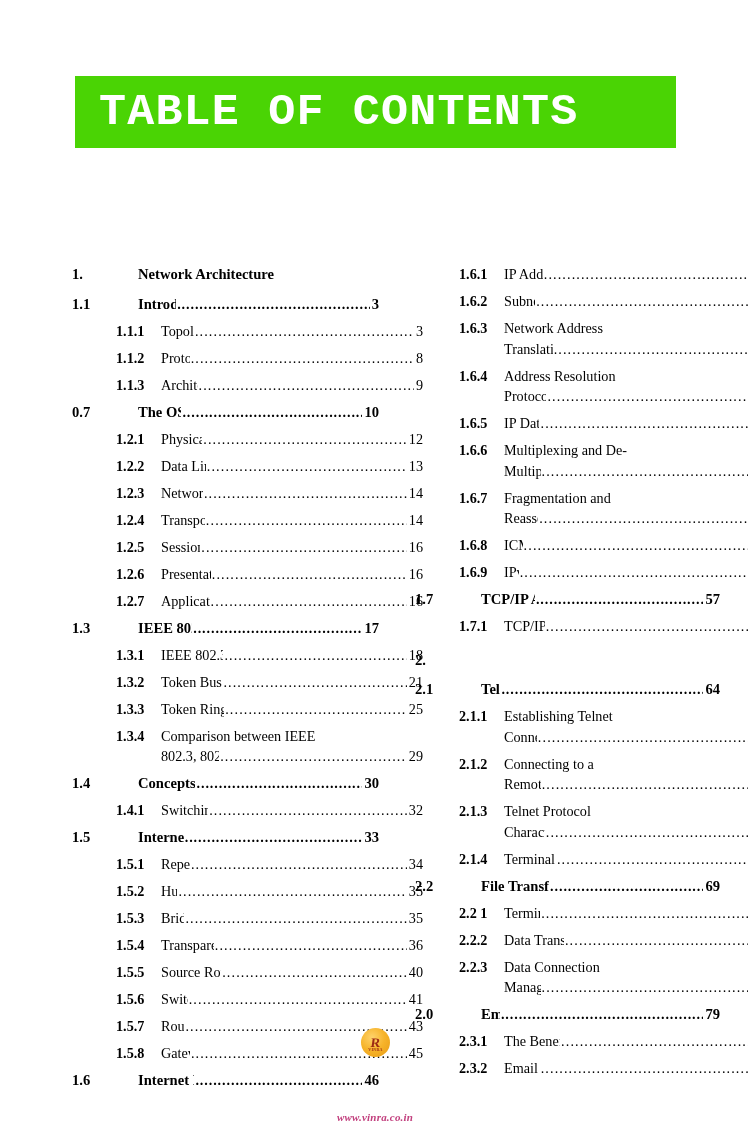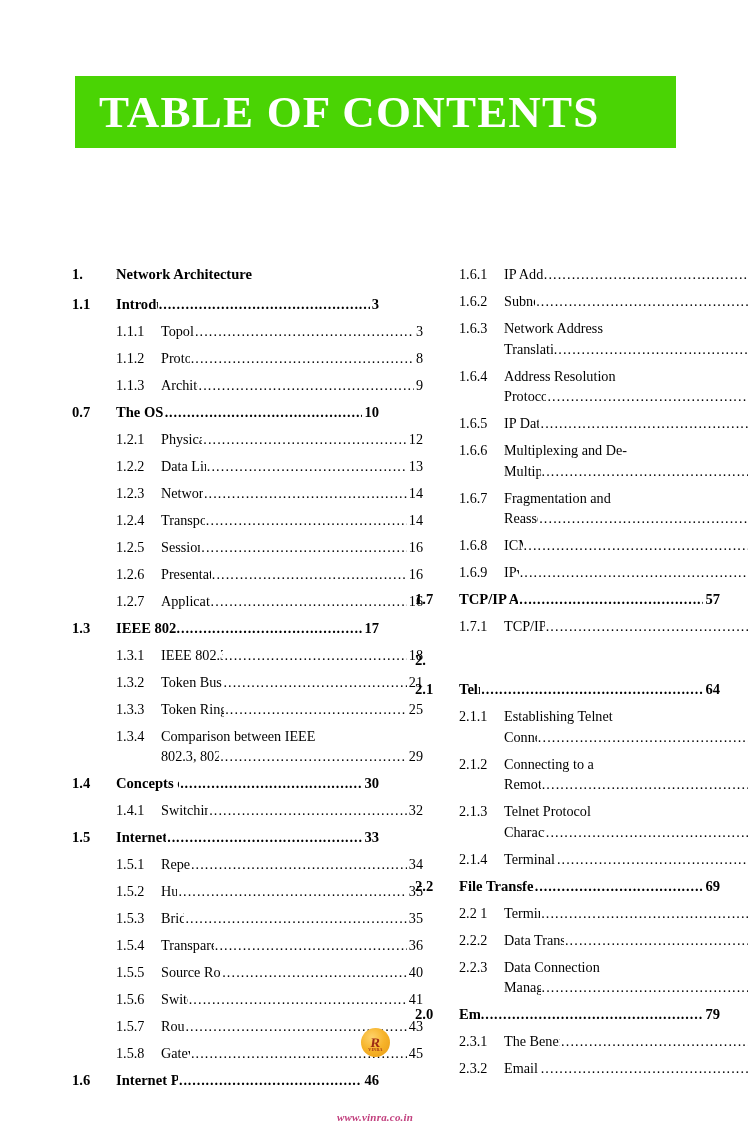--- a/index.html
+++ b/index.html
@@ -21,21 +21,21 @@
     position: absolute;
     left: 75px;
     top: 76px;
     width: 601px;
     height: 72px;
     background: #4ad404;
     display: flex;
     align-items: center;
   }
   .banner-title {
-    font-family: Liberation Serif, serif;
+    font-family: Liberation Mono, monospace;
     font-weight: bold;
     font-size: 45px;
     letter-spacing: 1.2px;
     color: #ffffff;
     margin-left: 24px;
     line-height: 1;
     white-space: nowrap;
   }
 
   
@@ -80,29 +80,30 @@
   
   .lvl1 .num {
     width: 44px;
     font-weight: bold;
     font-size: 14.6px;
   }
   .lvl1 .body {
     font-weight: bold;
     font-size: 14.6px;
     line-height: 20.5px;
+    margin-left: 22px;
   }
 
   
   .lvl2 {
     padding-left: 44px;
   }
   .lvl2 .num {
     width: 45px;
-    font-weight: normal;
+    font-weight: bold;
     font-size: 14.2px;
   }
   .lvl2 .body {
     font-weight: normal;
     font-size: 14.2px;
     line-height: 20.5px;
   }
 
   
   .leader-row {

